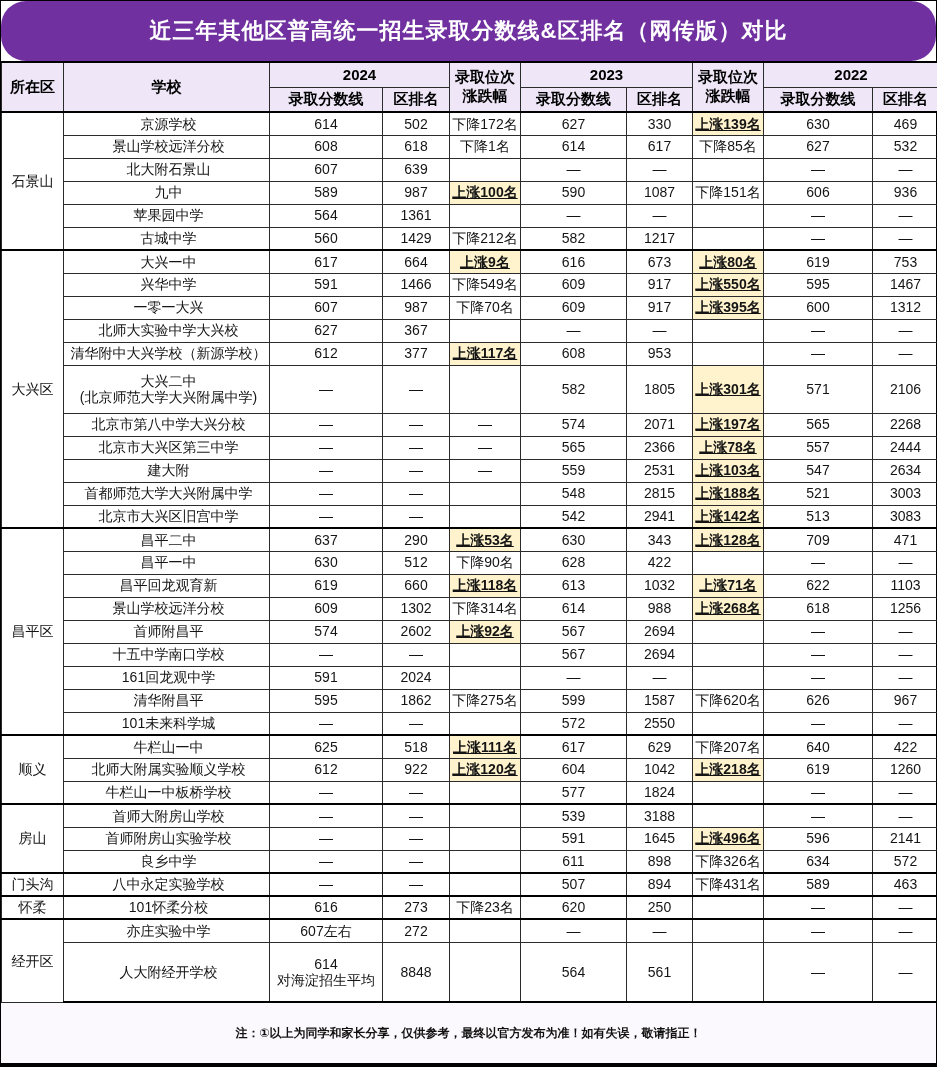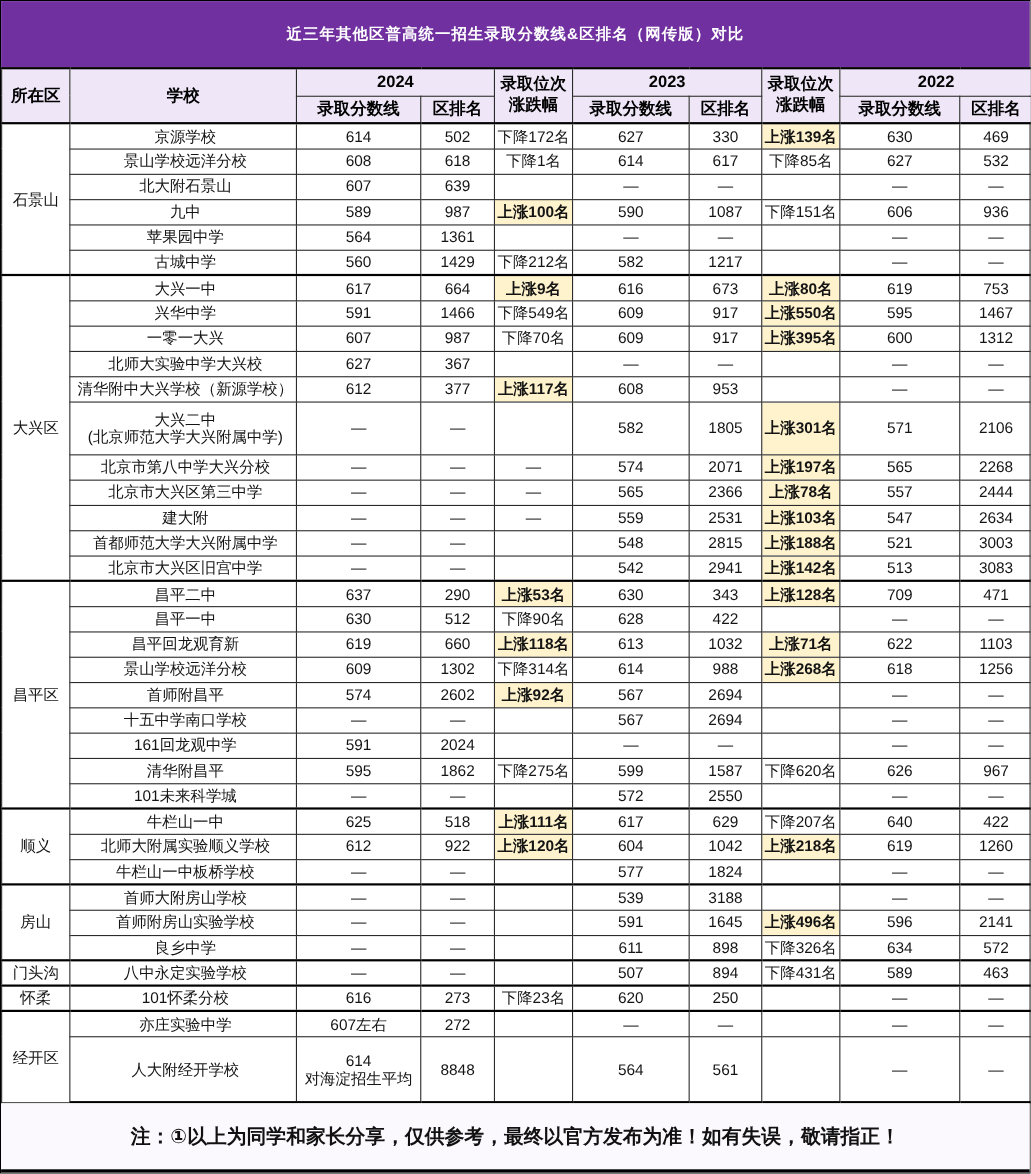--- a/index.html
+++ b/index.html
@@ -9,21 +9,21 @@
     width:937px; height:1067px;
     border:1px solid #000;
     display:flex; flex-direction:column;
     background:#fff;
   }
   .title-bar {
     height:60px; flex:0 0 60px;
     background:var(--title-bg,#7030A0);
     color:var(--title-fg,#ffffff);
     display:flex; align-items:center; justify-content:center;
-    font-size:14px; font-weight:700; letter-spacing:1px;
+    font-size:22px; font-weight:700; letter-spacing:1px;border-radius:25px;
   }
   table.score-table {
     border-collapse:collapse; table-layout:fixed;
     width:937px; flex:0 0 auto;
   }
   .score-table th, .score-table td {
     border:1px solid #2b2b2b;
     text-align:center; vertical-align:middle;
     padding:0 2px; overflow:hidden;
   }
@@ -33,27 +33,28 @@
   }
   .score-table thead tr:first-child th { border-top:2px solid #000; }
   .score-table thead th .stack { display:block; line-height:1.25; }
   .score-table tbody td { font-size:14px; color:#141414; height:23px; line-height:1.15; }
   .school-cell { text-align:right; padding-left:6px !important; }
   .district-cell { font-size:14px; }
   .up {
     background:var(--highlight-bg,#FFF3CD);
     color:var(--highlight-fg,#E8000D);
     font-weight:700;
+    text-decoration:underline;
   }
   tr.group-start td { border-top:2px solid #000; }
   .score-table tbody tr:last-child td { border-bottom:2px solid #000;margin-top:10px; }
   .note {
     flex:1 1 auto;
     display:flex; align-items:center; justify-content:center;
-    font-size:18px; font-weight:700; color:#111;
+    font-size:12px; font-weight:700; color:#111;
     background:#FBF9FD;
     border-bottom:3px solid #000;
   }
 </style>
 </head>
 <body>
 
 <div class="page">
 
   <div class="title-bar">

